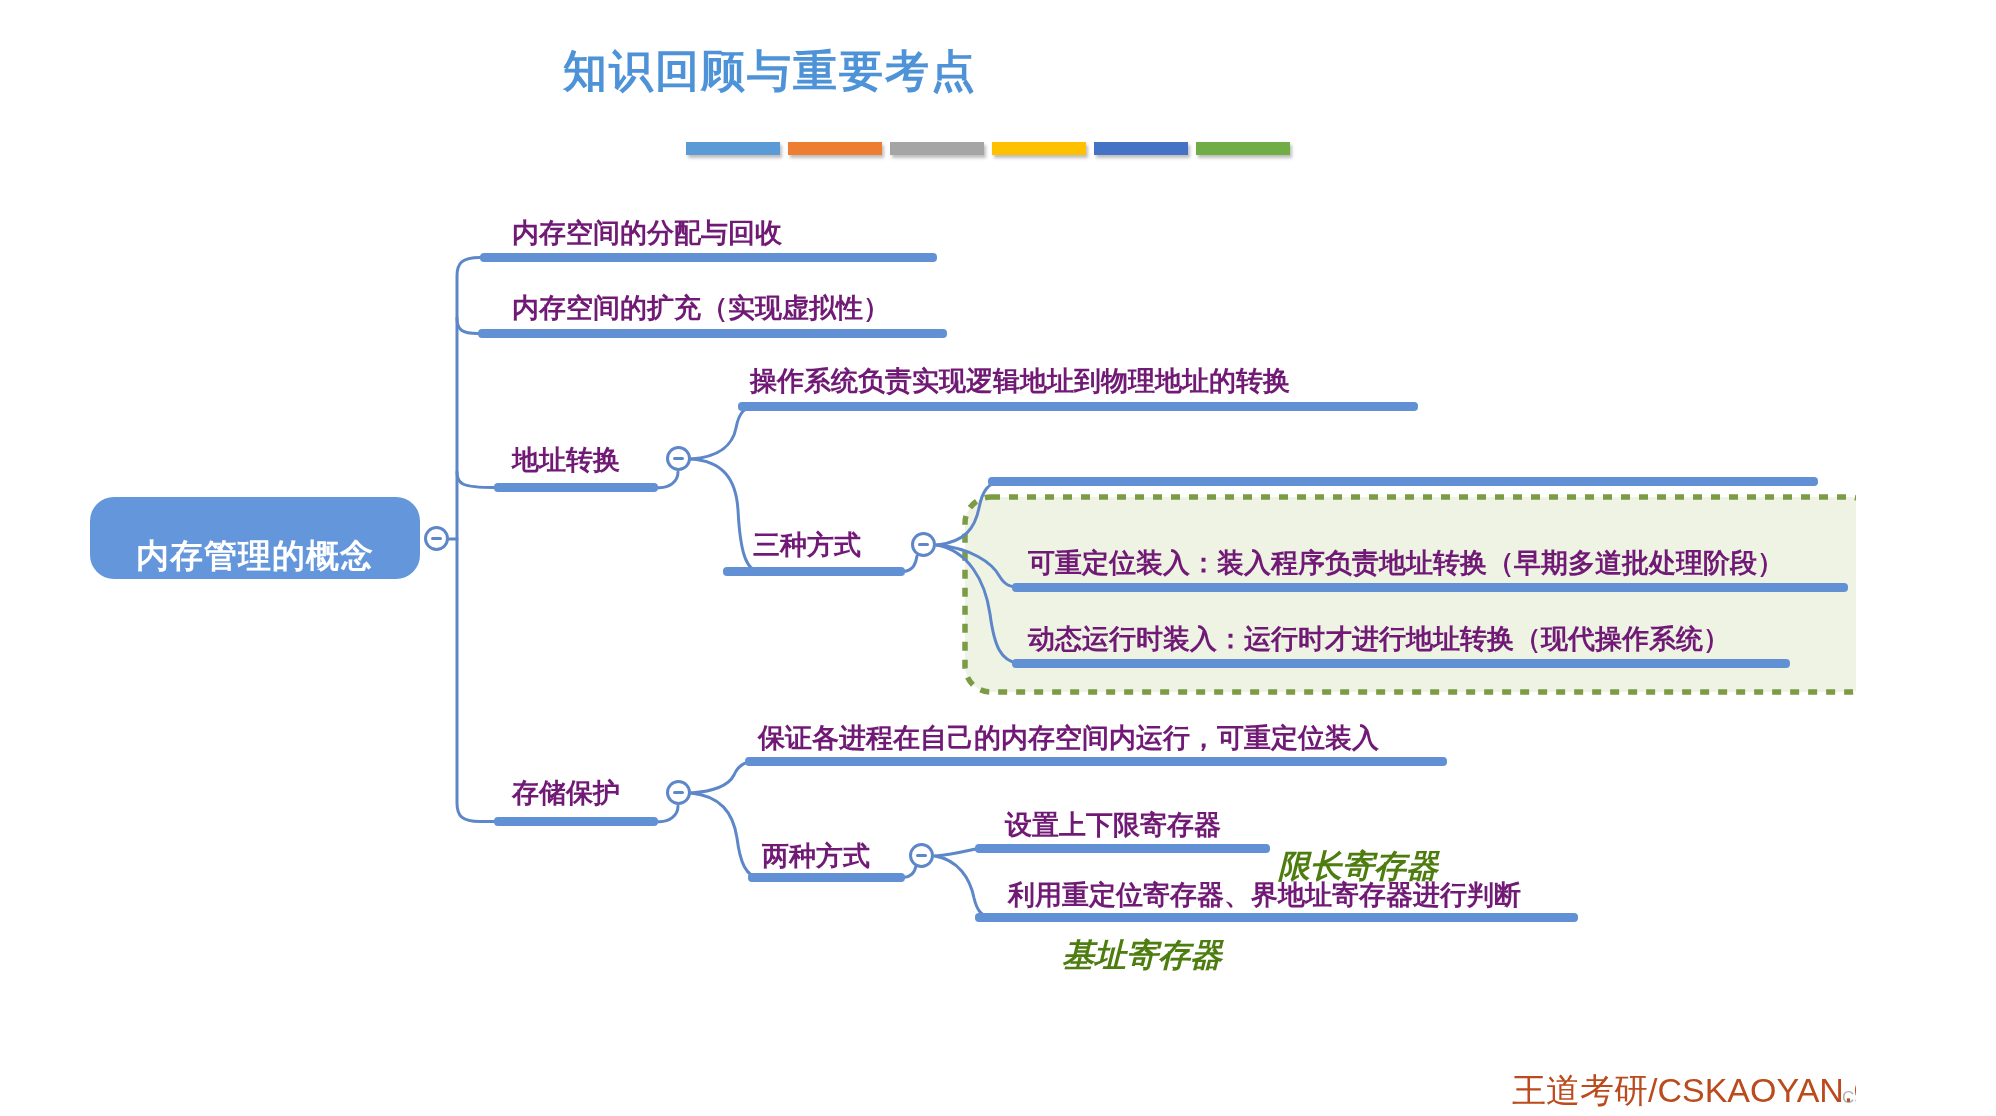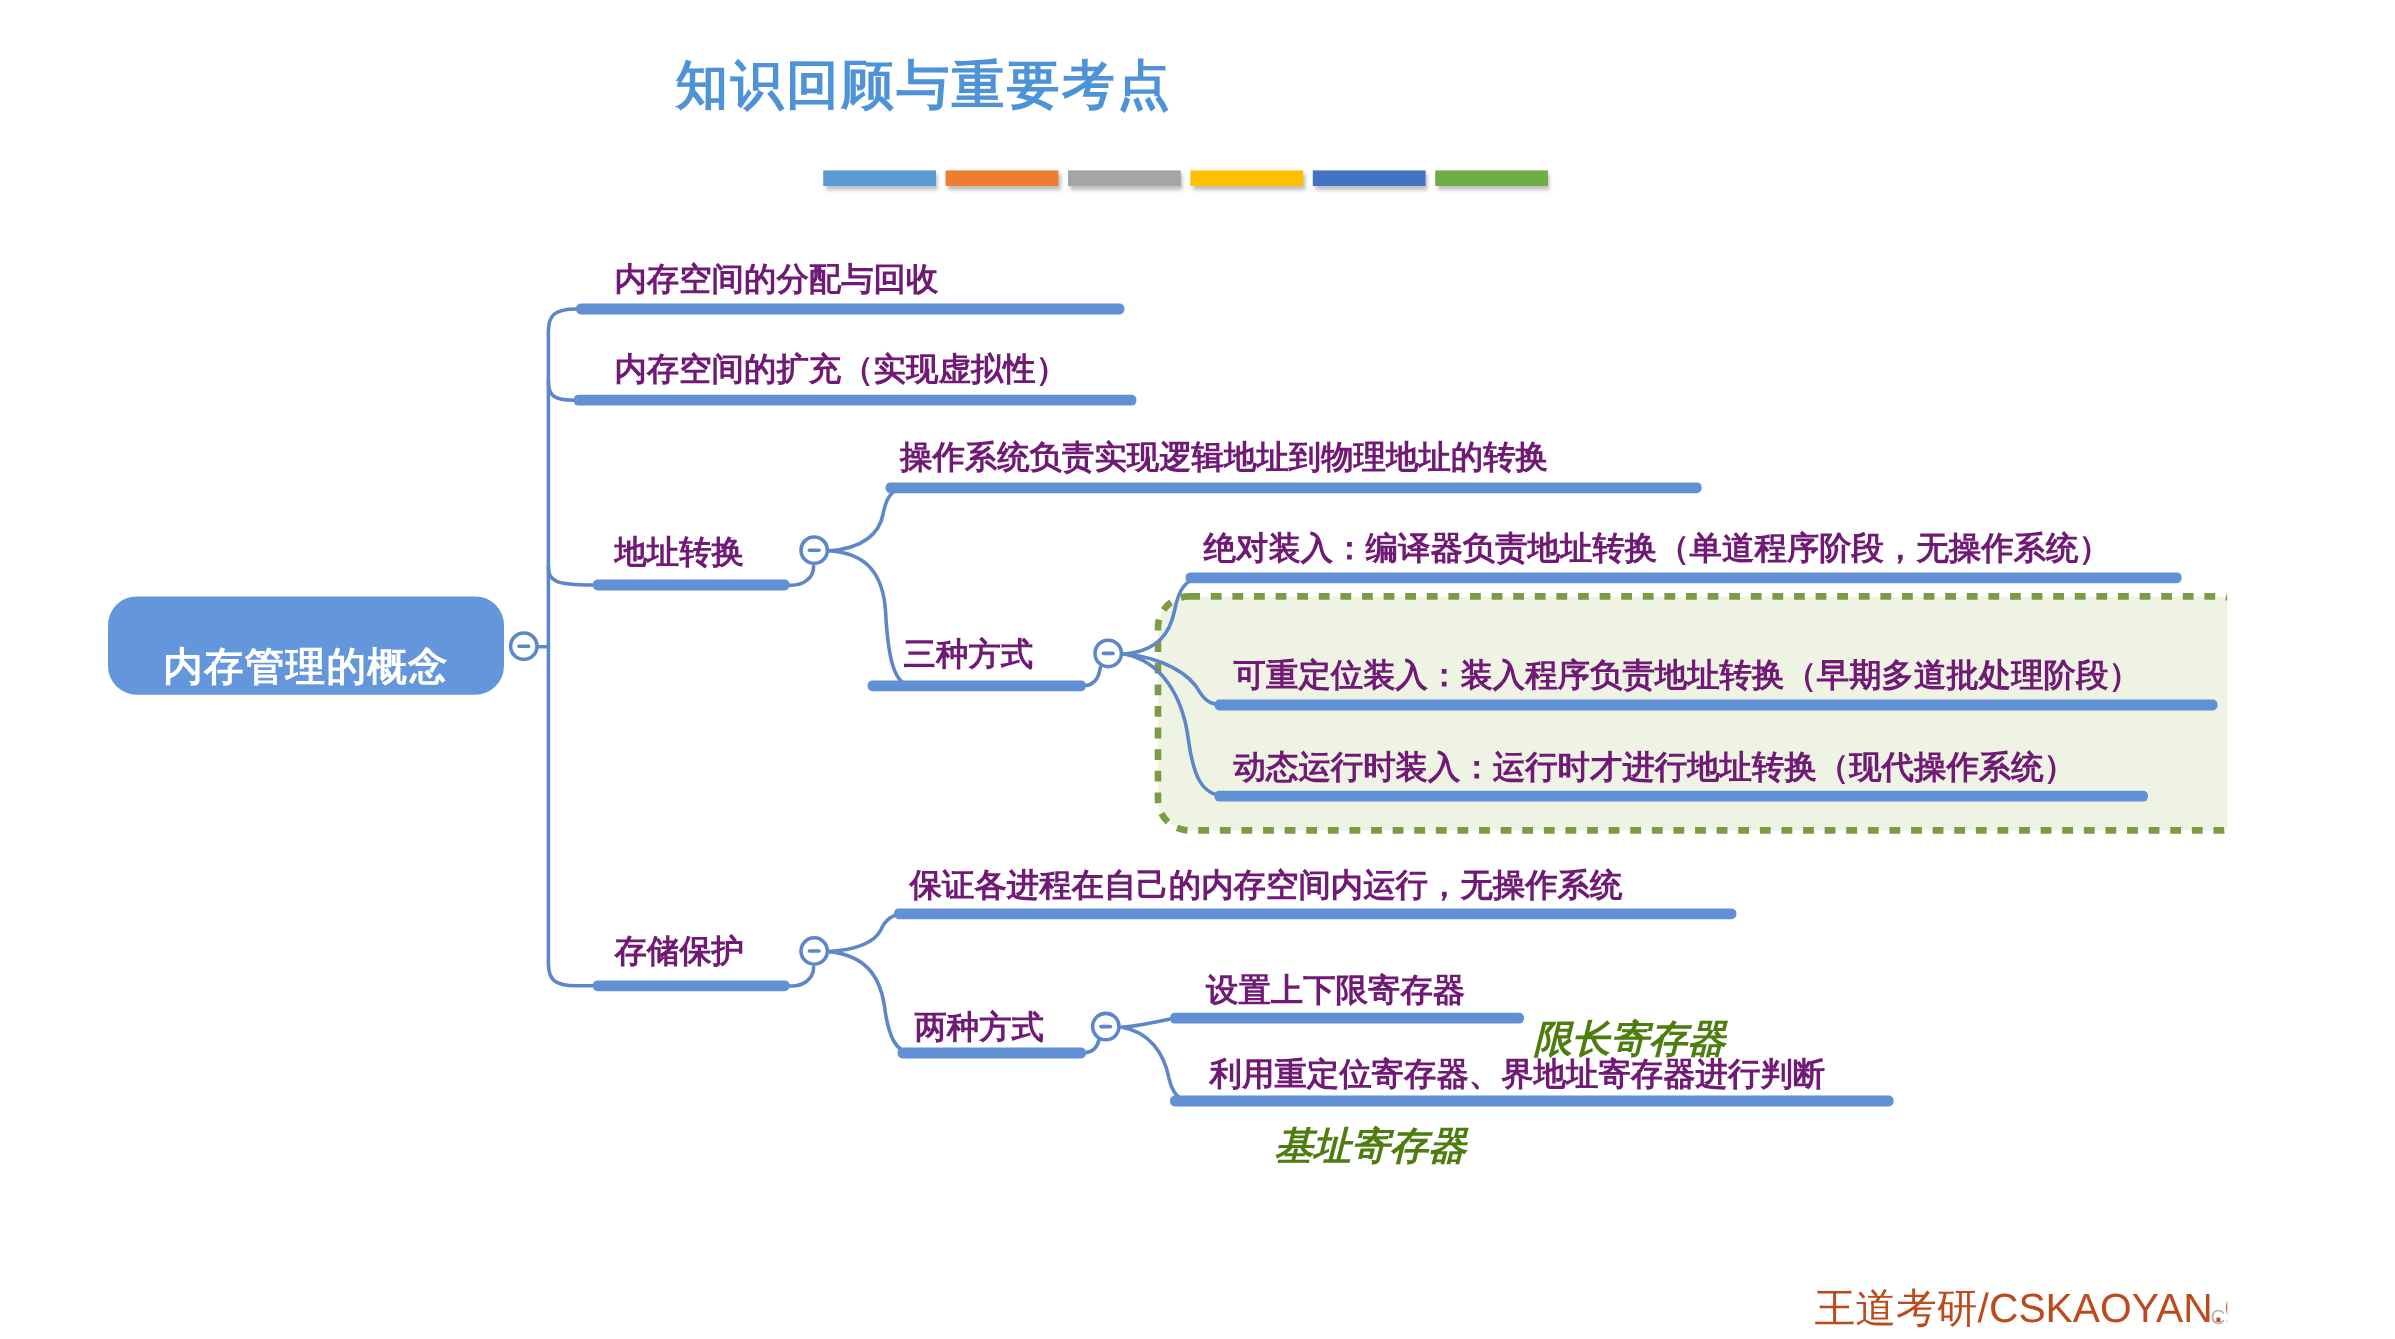--- a/index.html
+++ b/index.html
@@ -76,25 +76,24 @@
   <div class="abs bar" style="left:745px;top:757px;width:702px"></div>
   <div class="abs bar" style="left:748px;top:873px;width:157px"></div>
   <div class="abs bar" style="left:975px;top:844px;width:295px"></div>
   <div class="abs bar" style="left:975px;top:913px;width:603px"></div>
 
   <div class="abs lbl" style="left:512px;top:219px">内存空间的分配与回收</div>
   <div class="abs lbl" style="left:512px;top:294px">内存空间的扩充（实现虚拟性）</div>
   <div class="abs lbl" style="left:512px;top:446px">地址转换</div>
   <div class="abs lbl" style="left:750px;top:367px">操作系统负责实现逻辑地址到物理地址的转换</div>
   <div class="abs lbl" style="left:753px;top:531px">三种方式</div>
-  <div class="abs lbl" style="left:1003px;top:443px">绝对装入：编译器负责地址转换（单道程序阶段，无操作系统）</div>
   <div class="abs lbl" style="left:1028px;top:549px">可重定位装入：装入程序负责地址转换（早期多道批处理阶段）</div>
   <div class="abs lbl" style="left:1028px;top:625px">动态运行时装入：运行时才进行地址转换（现代操作系统）</div>
   <div class="abs lbl" style="left:512px;top:779px">存储保护</div>
-  <div class="abs lbl" style="left:758px;top:724px">保证各进程在自己的内存空间内运行，无操作系统</div>
+  <div class="abs lbl" style="left:758px;top:724px">保证各进程在自己的内存空间内运行，可重定位装入</div>
   <div class="abs lbl" style="left:762px;top:842px">两种方式</div>
   <div class="abs lbl" style="left:1005px;top:811px">设置上下限寄存器</div>
   <div class="abs lbl" style="left:1008px;top:881px">利用重定位寄存器、界地址寄存器进行判断</div>
 
   <div class="abs note" style="left:1278px;top:845px">限长寄存器</div>
   <div class="abs note" style="left:1062px;top:934px">基址寄存器</div>
 
   <div class="abs minus" style="left:424px;top:526px">
       <i></i>
     </div>

